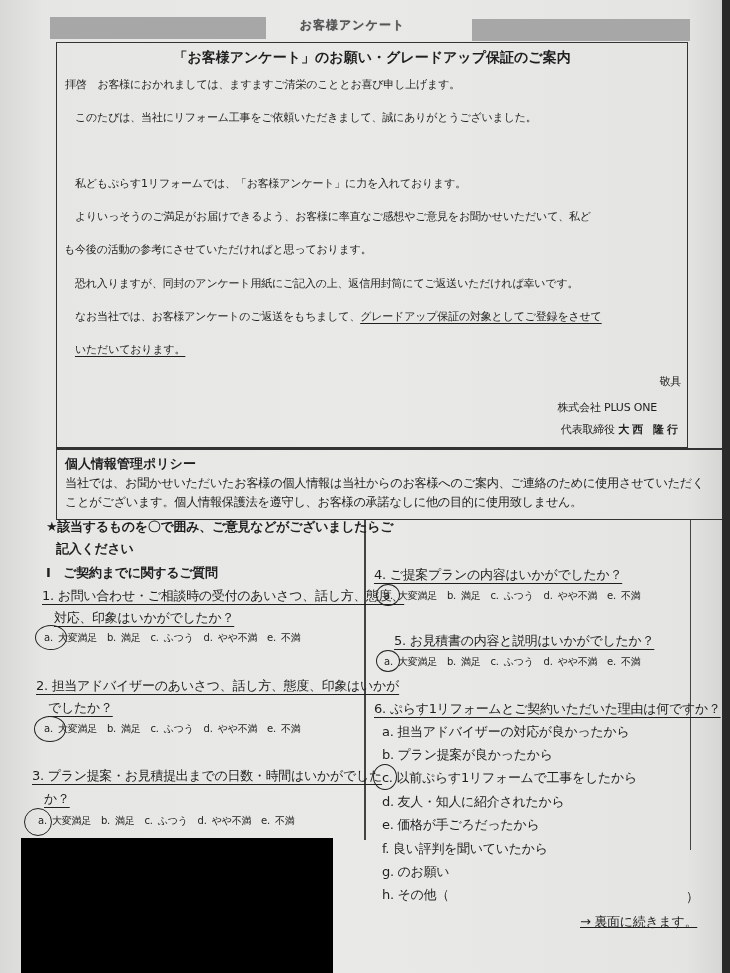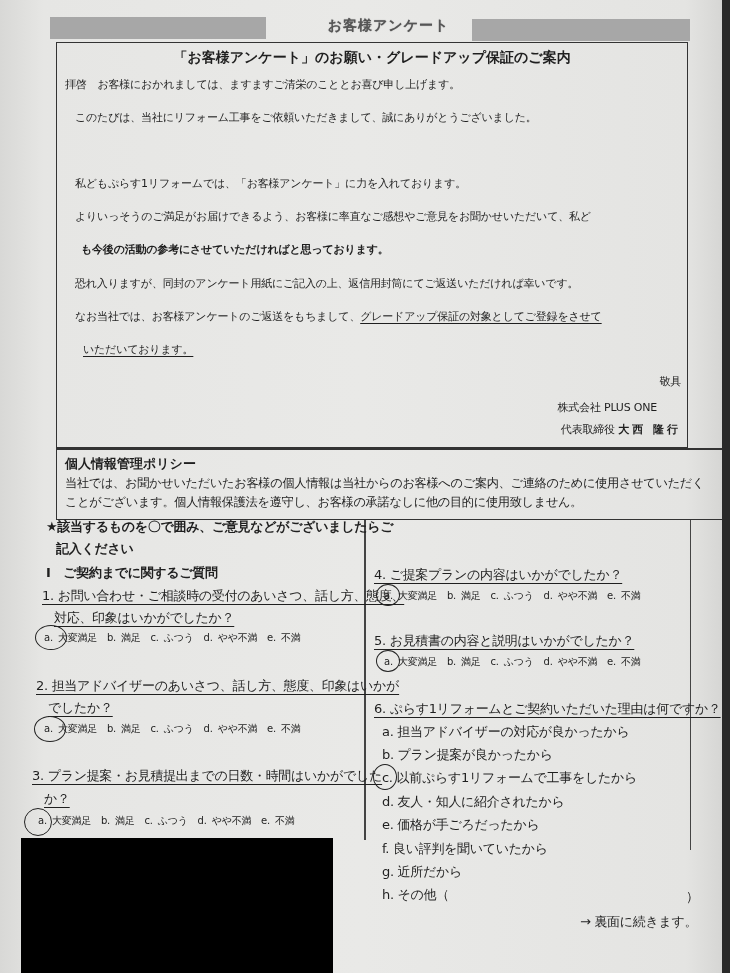--- a/index.html
+++ b/index.html
@@ -10,21 +10,21 @@
     color:#1f1f1f;
   }
   .page {
     position:absolute; left:0; top:0; width:722px; height:973px;
     background:linear-gradient(90deg,#d8d8d6 0%,#e6e6e4 6%,#e9e9e7 50%,#e4e4e2 95%,#d6d6d4 100%);
   }
   .edge { position:absolute; right:0; top:0; width:8px; height:973px; background:#2a2a2a; }
   .gray-bar { position:absolute; top:17px; height:22px; background:#a7a7a7; }
   .gb-left { left:50px; width:216px; }
   .gb-right { left:472px; width:218px; top:19px; }
-  .header-title { position:absolute; left:266px; top:17px; width:173px; text-align:center; font-size:14px; font-weight:bold; color:#555; letter-spacing:1px; text-shadow:0 0 1px #888;padding-left:36px; }
+  .header-title { position:absolute; left:266px; top:17px; width:173px; text-align:center; font-size:12px; font-weight:bold; color:#555; letter-spacing:1px; text-shadow:0 0 1px #888; }
   .letter-box { position:absolute; left:56px; top:42px; width:632px; height:406px; border:1.5px solid #333; box-sizing:border-box; }
   .policy-box { position:absolute; left:56px; top:448px; width:730px; height:72px; border:1.5px solid #333; border-top:2px solid #333; box-sizing:border-box; }
   .letter-title { position:absolute; left:0; right:0; top:6px; text-align:center; font-size:14px; font-weight:bold; }
   .p { position:absolute; font-size:11px; white-space:nowrap; letter-spacing:-0.2px; }
   .u { text-decoration:underline; text-underline-offset:3px; }
   .sig-name { font-family:"DejaVu Serif", serif; font-weight:bold; letter-spacing:3px; }
   .policy-title { position:absolute; left:8px; top:5px; font-size:13px; font-weight:bold; }
   .policy-text { position:absolute; left:8px; font-size:12.2px; white-space:nowrap; letter-spacing:-0.3px; }
   .col-divider { position:absolute; left:364px; top:520px; width:1.5px; height:320px; background:#444; }
   .right-edge-line { position:absolute; left:690px; top:520px; width:1px; height:330px; background:#444; }
@@ -42,26 +42,26 @@
   <div class="gray-bar gb-left"></div>
   <div class="header-title">お客様アンケート</div>
   <div class="gray-bar gb-right"></div>
 
   <div class="letter-box">
     <div class="letter-title">「お客様アンケート」のお願い・グレードアップ保証のご案内</div>
     <div class="p" style="left:8px; top:34px;">拝啓　お客様におかれましては、ますますご清栄のこととお喜び申し上げます。</div>
     <div class="p" style="left:18px; top:67px;">このたびは、当社にリフォーム工事をご依頼いただきまして、誠にありがとうございました。</div>
     <div class="p" style="left:18px; top:133px;">私どもぷらす1リフォームでは、「お客様アンケート」に力を入れております。</div>
     <div class="p" style="left:18px; top:166px;">よりいっそうのご満足がお届けできるよう、お客様に率直なご感想やご意見をお聞かせいただいて、私ど</div>
-    <div class="p" style="left:24px; top:199px;font-weight:bold;">も今後の活動の参考にさせていただければと思っております。</div>
+    <div class="p" style="left:7px; top:199px;">も今後の活動の参考にさせていただければと思っております。</div>
     <div class="p" style="left:18px; top:233px;">恐れ入りますが、同封のアンケート用紙にご記入の上、返信用封筒にてご返送いただければ幸いです。</div>
     <div class="p" style="left:18px; top:266px;">
       <span>なお当社では、お客様アンケートのご返送をもちまして、</span><span class="u">グレードアップ保証の対象としてご登録をさせて</span>
     </div>
-    <div class="p u" style="left:18px; top:299px;margin-left:8px;">いただいております。</div>
+    <div class="p u" style="left:18px; top:299px;">いただいております。</div>
     <div class="p" style="right:6px; top:331px;">敬具</div>
     <div class="p" style="right:30px; top:357px;">株式会社  PLUS  ONE</div>
     <div class="p" style="right:6px; top:379px;">
       <span>代表取締役</span>
       <span class="sig-name">大西 隆行</span>
     </div>
   </div>
 
   <div class="policy-box">
     <div class="policy-title">個人情報管理ポリシー</div>
@@ -90,30 +90,30 @@
   <div class="q q-title" style="left:44px; top:790px;">か？</div>
   <div class="q opts" style="left:38px; top:814px;">a. 大変満足　b. 満足　c. ふつう　d. やや不満　e. 不満</div>
   <div class="circle" style="left:24px; top:808px; width:26px; height:26px;"></div>
 
   <div class="redact"></div>
 
   <div class="q q-title" style="left:374px; top:566px;">4. ご提案プランの内容はいかがでしたか？</div>
   <div class="q opts" style="left:384px; top:589px;">a. 大変満足　b. 満足　c. ふつう　d. やや不満　e. 不満</div>
   <div class="circle" style="left:376px; top:584px; width:22px; height:20px;"></div>
 
-  <div class="q q-title" style="left:374px; top:632px;">5. お見積書の内容と説明はいかがでしたか？</div>
+  <div class="q q-title" style="left:394px; top:632px;">5. お見積書の内容と説明はいかがでしたか？</div>
   <div class="q opts" style="left:384px; top:655px;">a. 大変満足　b. 満足　c. ふつう　d. やや不満　e. 不満</div>
   <div class="circle" style="left:376px; top:650px; width:22px; height:20px;"></div>
 
   <div class="q q-title" style="left:374px; top:700px;text-decoration:underline;">6. ぷらす1リフォームとご契約いただいた理由は何ですか？</div>
   <div class="q" style="left:382px; top:723px;">a. 担当アドバイザーの対応が良かったから</div>
   <div class="q" style="left:382px; top:746px;">b. プラン提案が良かったから</div>
   <div class="q" style="left:382px; top:769px;">c. 以前ぷらす1リフォームで工事をしたから</div>
   <div class="circle" style="left:373px; top:764px; width:22px; height:24px;"></div>
   <div class="q" style="left:382px; top:793px;">d. 友人・知人に紹介されたから</div>
   <div class="q" style="left:382px; top:816px;">e. 価格が手ごろだったから</div>
   <div class="q" style="left:382px; top:840px;">f. 良い評判を聞いていたから</div>
-  <div class="q" style="left:382px; top:863px;">g. 近所だから</div>
+  <div class="q" style="left:382px; top:863px;">g. のお願い</div>
   <div class="q" style="left:382px; top:886px;">h. その他（</div>
   <div class="q" style="left:686px; top:888px;">）</div>
-  <div class="q" style="left:580px; top:913px;">→  裏面に続きます。</div>
+  <div class="q" style="left:580px; top:913px;text-decoration:underline;">→  裏面に続きます。</div>
 </div>
 <div class="edge"></div>
 
 </body></html>

